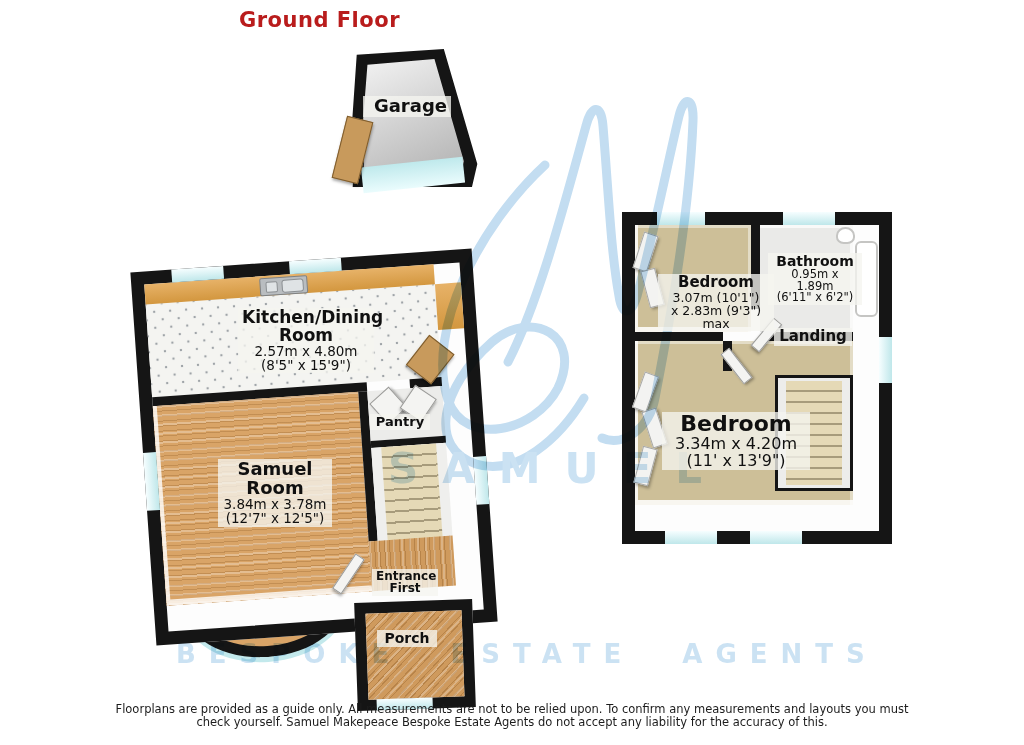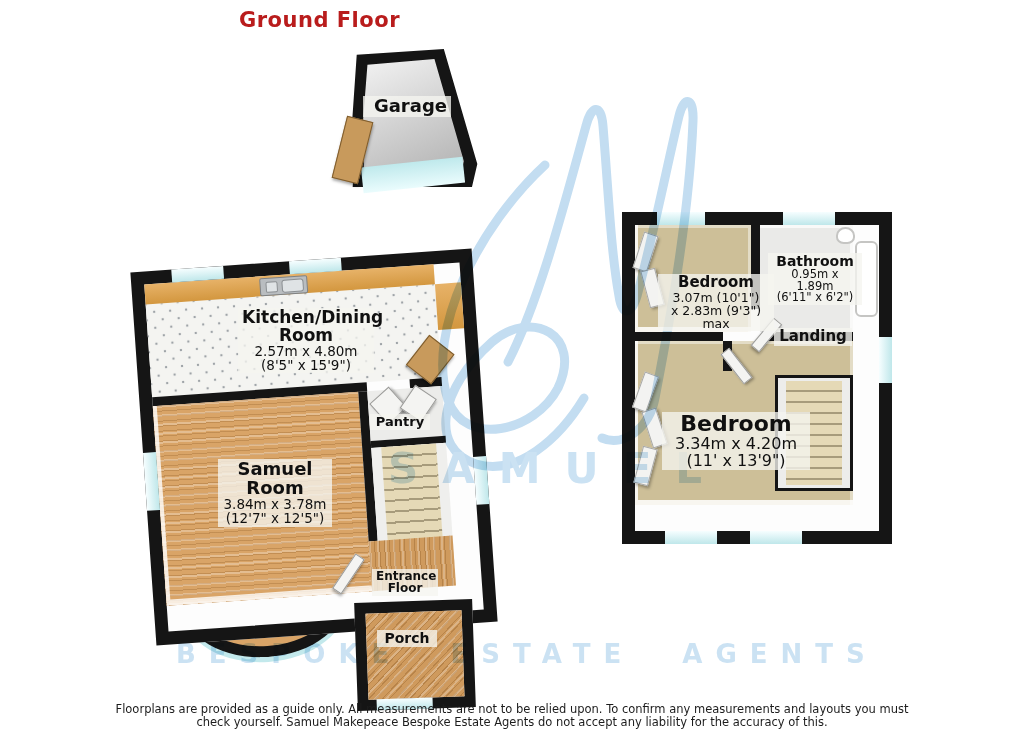--- a/index.html
+++ b/index.html
@@ -173,21 +173,21 @@
     <div class="s135">3.84m x 3.78m</div>
     <div class="s135">(12'7" x 12'5")</div>
   </div>
 
   <div class="label" style="left:370px;top:414px;width:52px;">
     <div class="rn s13">Pantry</div>
   </div>
 
   <div class="label" style="left:372px;top:569px;width:58px;">
     <div class="rn s12">Entrance</div>
-    <div class="rn s12">Floor</div>
+    <div class="rn s12">First</div>
   </div>
 
   <div class="label" style="left:377px;top:630px;width:52px;">
     <div class="rn s14">Porch</div>
   </div>
 
   <div class="label" style="left:658px;top:274px;width:108px;">
     <div class="rn s15">Bedroom</div>
     <div class="s125">3.07m (10'1")</div>
     <div class="s125">x 2.83m (9'3") max</div>

